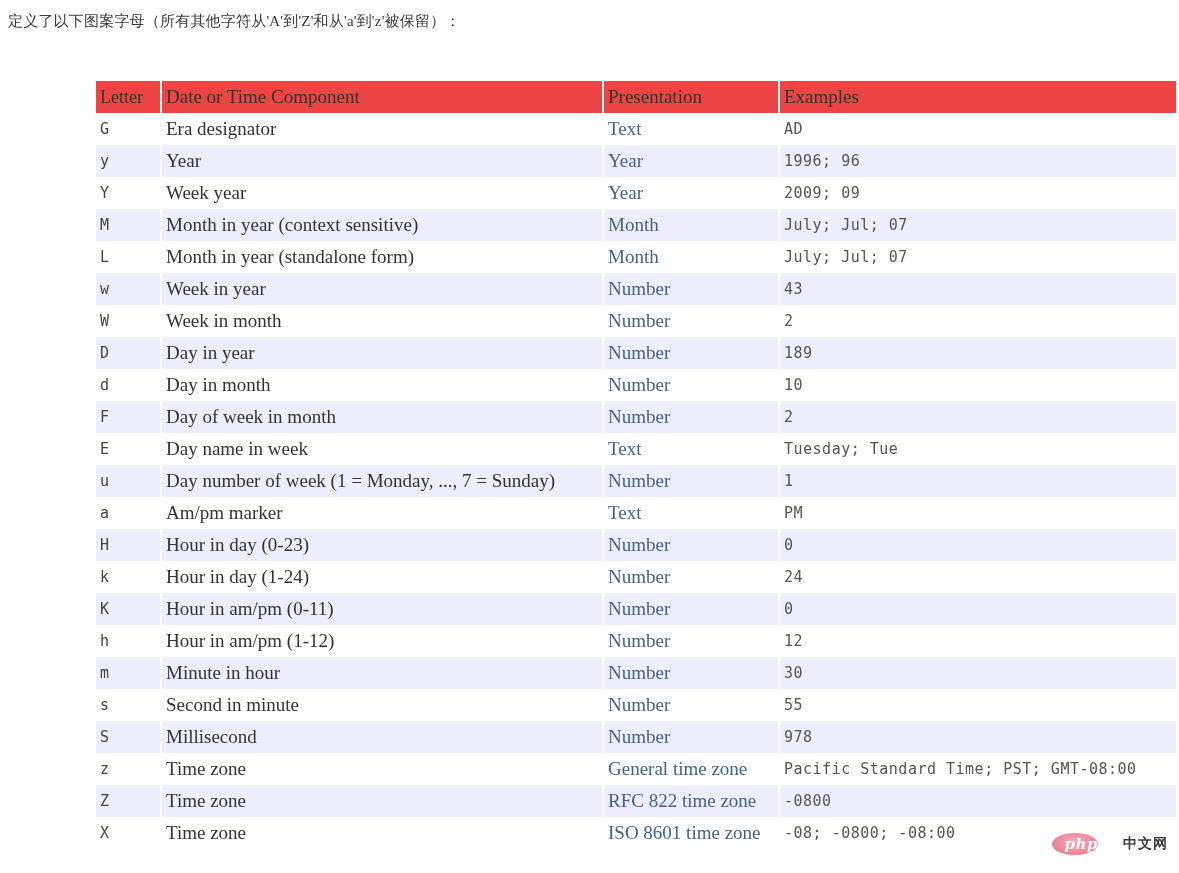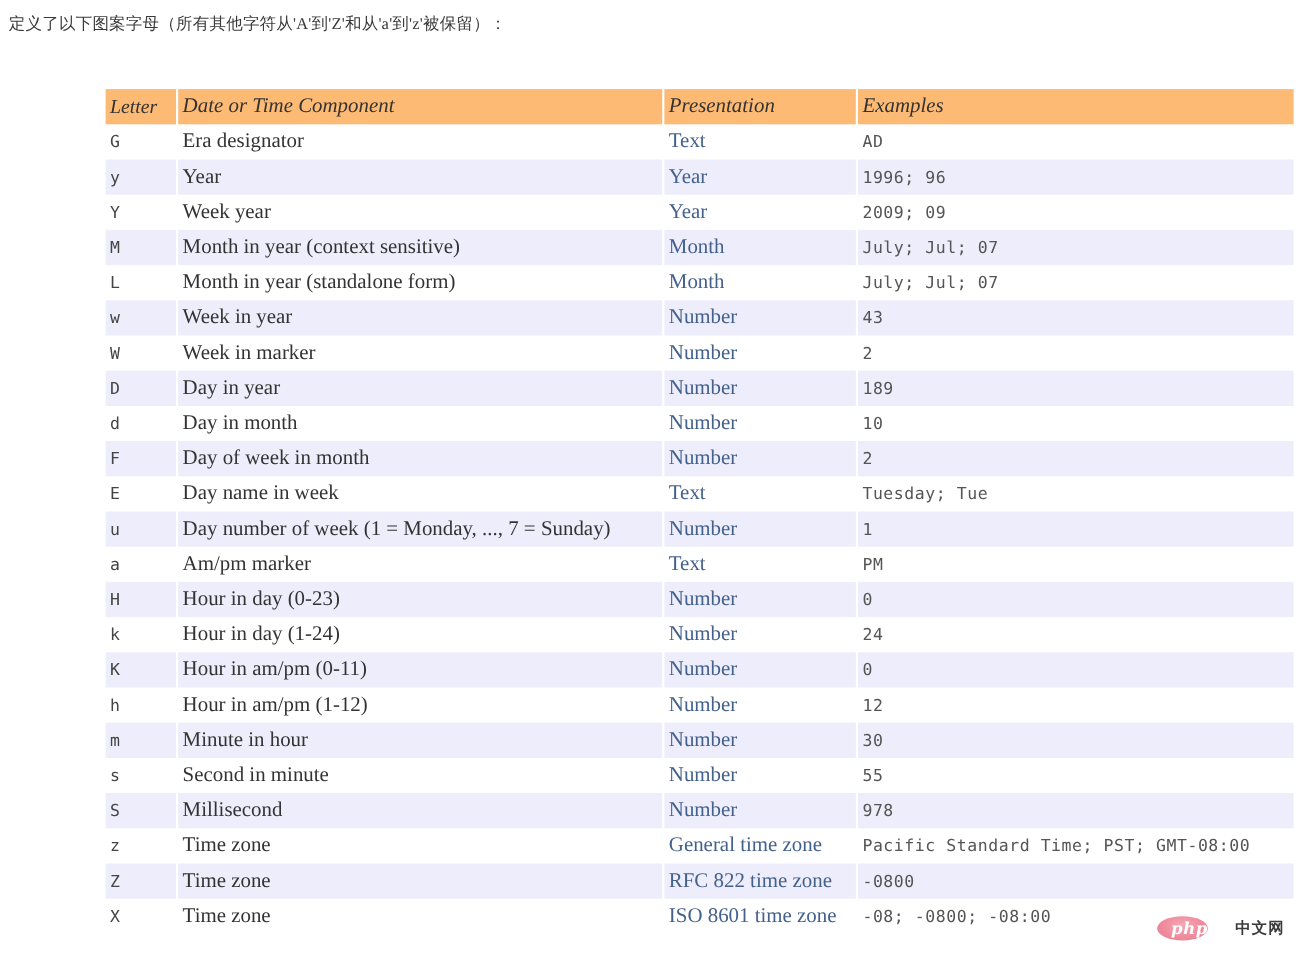--- a/index.html
+++ b/index.html
@@ -50,27 +50,26 @@
     white-space: nowrap;
   }
 
   
   col.c-letter      { width: 64px; }
   col.c-component   { width: 440px; }
   col.c-presentation{ width: 174px; }
   col.c-examples    { width: 396px; }
 
   thead th {
-    background: #fdba74;
+    background: #ef4444;
     font-weight: bold;
     color: #333333;
     font-size: 19px;
     height: 28px;
     line-height: 28px;
-    font-style: italic;
   }
   thead th.h-letter { font-size: 18px; }
 
   tbody tr.alt td { background: #ededfb; }
 
   td.letter {
     font-family: "DejaVu Sans Mono", "Liberation Mono", monospace;
     font-size: 15px;
     color: #444444;
   }
@@ -174,21 +173,21 @@
           <td class="examples">July; Jul; 07</td>
         </tr>
         <tr class="alt">
           <td class="letter">w</td>
           <td class="component">Week in year</td>
           <td class="presentation">Number</td>
           <td class="examples">43</td>
         </tr>
         <tr>
           <td class="letter">W</td>
-          <td class="component">Week in marker</td>
+          <td class="component">Week in month</td>
           <td class="presentation">Number</td>
           <td class="examples">2</td>
         </tr>
         <tr class="alt">
           <td class="letter">D</td>
           <td class="component">Day in year</td>
           <td class="presentation">Number</td>
           <td class="examples">189</td>
         </tr>
         <tr>

